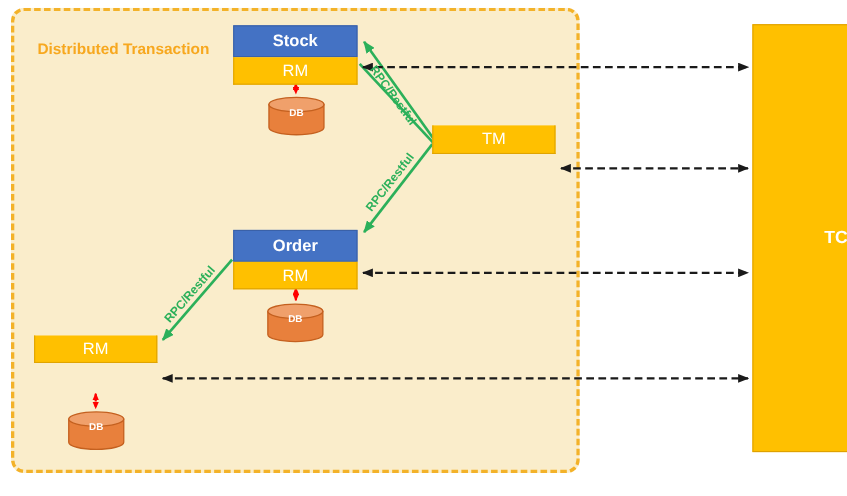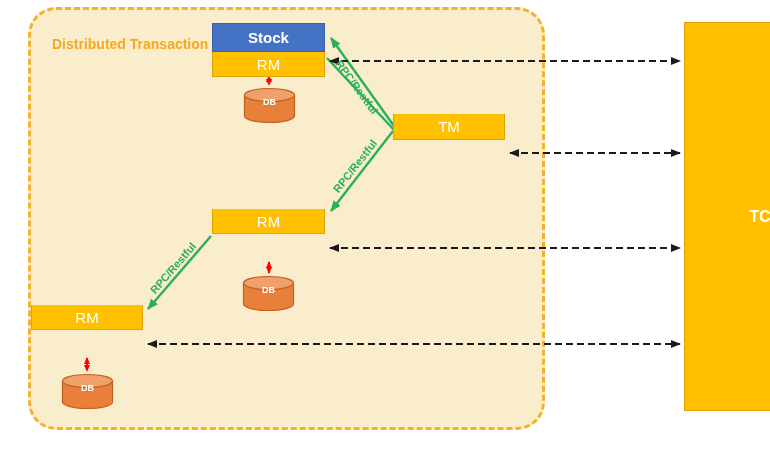--- a/index.html
+++ b/index.html
@@ -6,22 +6,21 @@
   .stage {
     position:relative; width:770px; height:451px; overflow:hidden;
     background:#ffffff;
     font-family:"Liberation Sans", sans-serif;
   }
   
   .boundary {
     position:absolute; left:10px; top:7px; width:511px; height:417px;
     background:#FAEDCB;
     border:3.5px dashed #F3B229;
-    border-radius:28px;
-    margin-left:18px;
+    border-radius:12px;
   }
   .boundary-title {
     position:absolute; left:21px; top:26px;
     font-size:14px; font-weight:bold; color:#F7A81F;
     white-space:nowrap;
   }
   
   svg.connectors { position:absolute; left:0; top:0; width:770px; height:451px; pointer-events:none; }
   .g { stroke:#2BB05A; stroke-width:2.4px; fill:none; }
   .b { stroke:#1a1a1a; stroke-width:2px; stroke-dasharray:7 4; fill:none; }
@@ -108,20 +107,21 @@
       <ellipse cx="26.5" cy="8" rx="25" ry="6.5" fill="#F0A06B" stroke="#C4601F" stroke-width="1.2"></ellipse>
     </svg>
     <span class="db-label">DB</span>
   </div>
 
   <div class="node" style="left:393px; top:114px; width:112px;">
     <div class="role" style="height:25px;">TM</div>
   </div>
 
   <div class="node" style="left:212px; top:209px;">
+    <div class="title">Order</div>
     <div class="role">RM</div>
   </div>
   <div class="db" style="left:242px; top:275px;">
     <svg width="53" height="37" viewBox="0 0 53 37">
       <path d="M1.5 8 v21 a25 6.5 0 0 0 50 0 v-21 z" fill="#E8803C" stroke="#C4601F" stroke-width="1.2"></path>
       <ellipse cx="26.5" cy="8" rx="25" ry="6.5" fill="#F0A06B" stroke="#C4601F" stroke-width="1.2"></ellipse>
     </svg>
     <span class="db-label">DB</span>
   </div>
 

